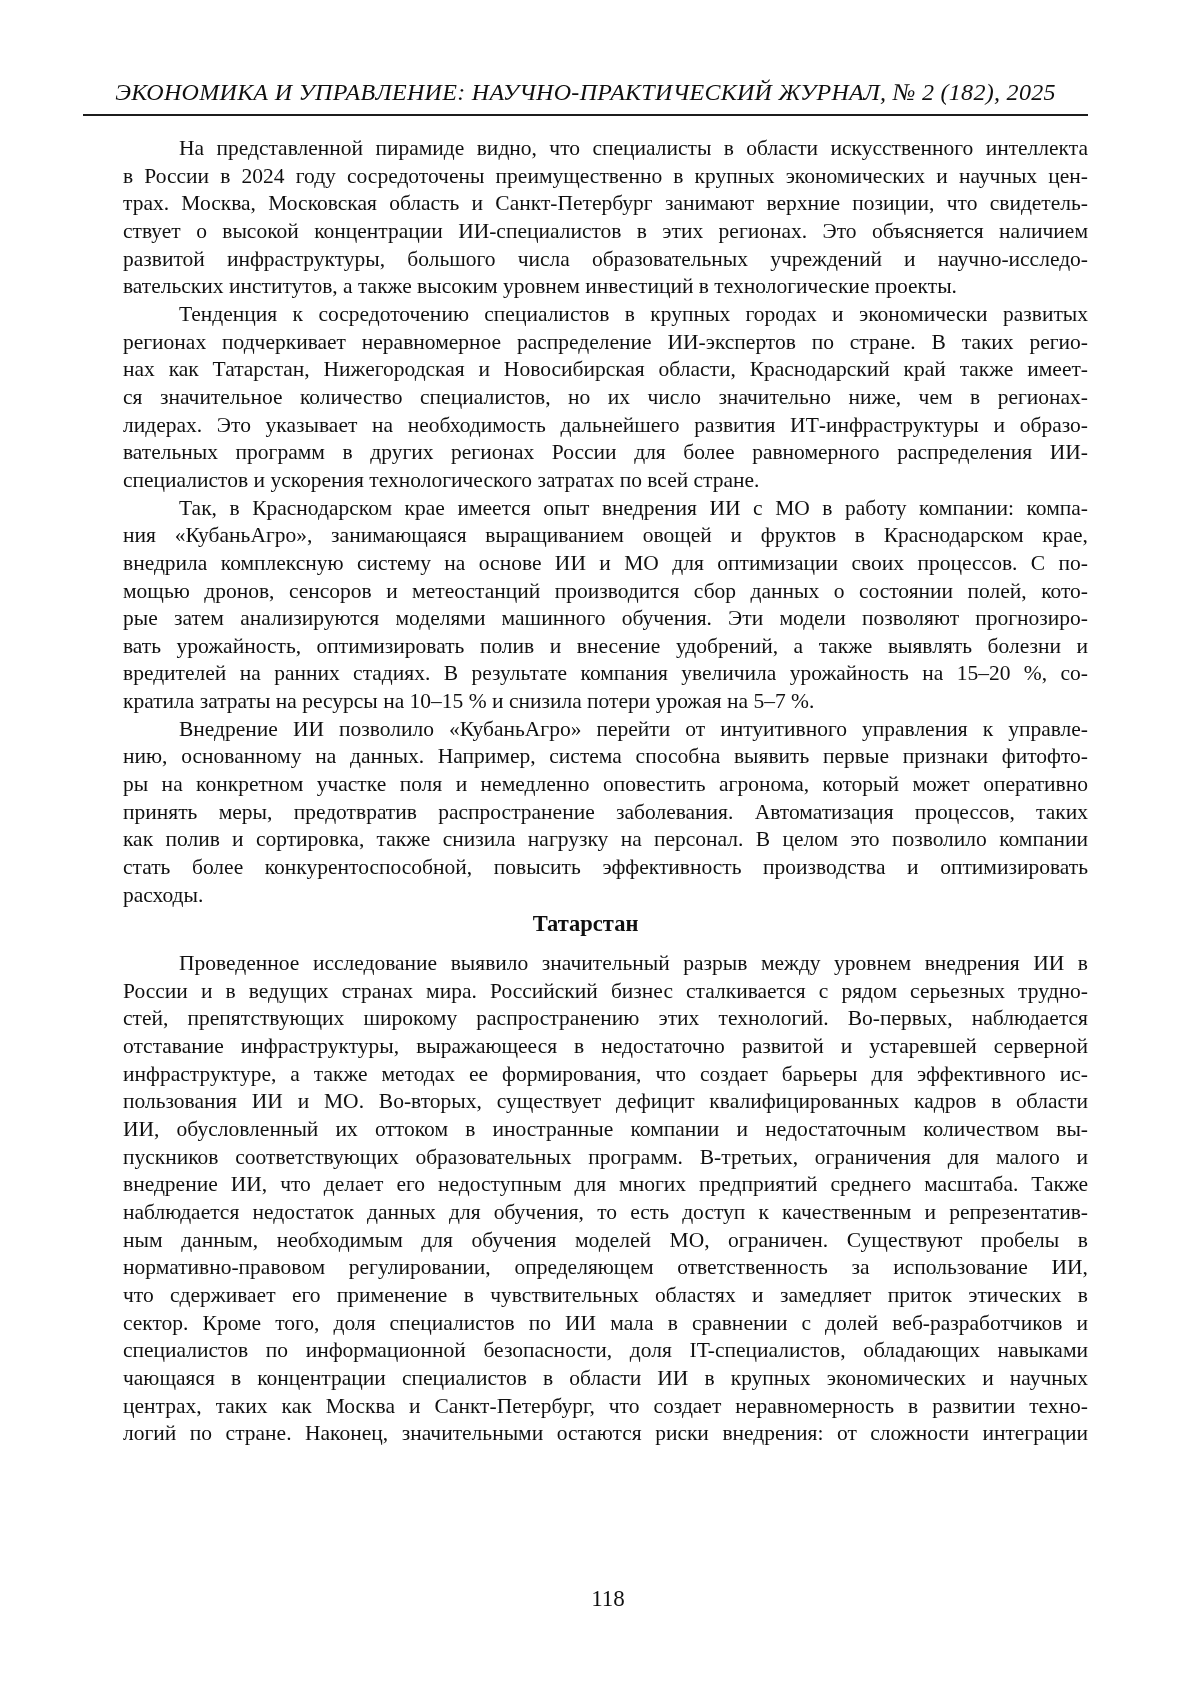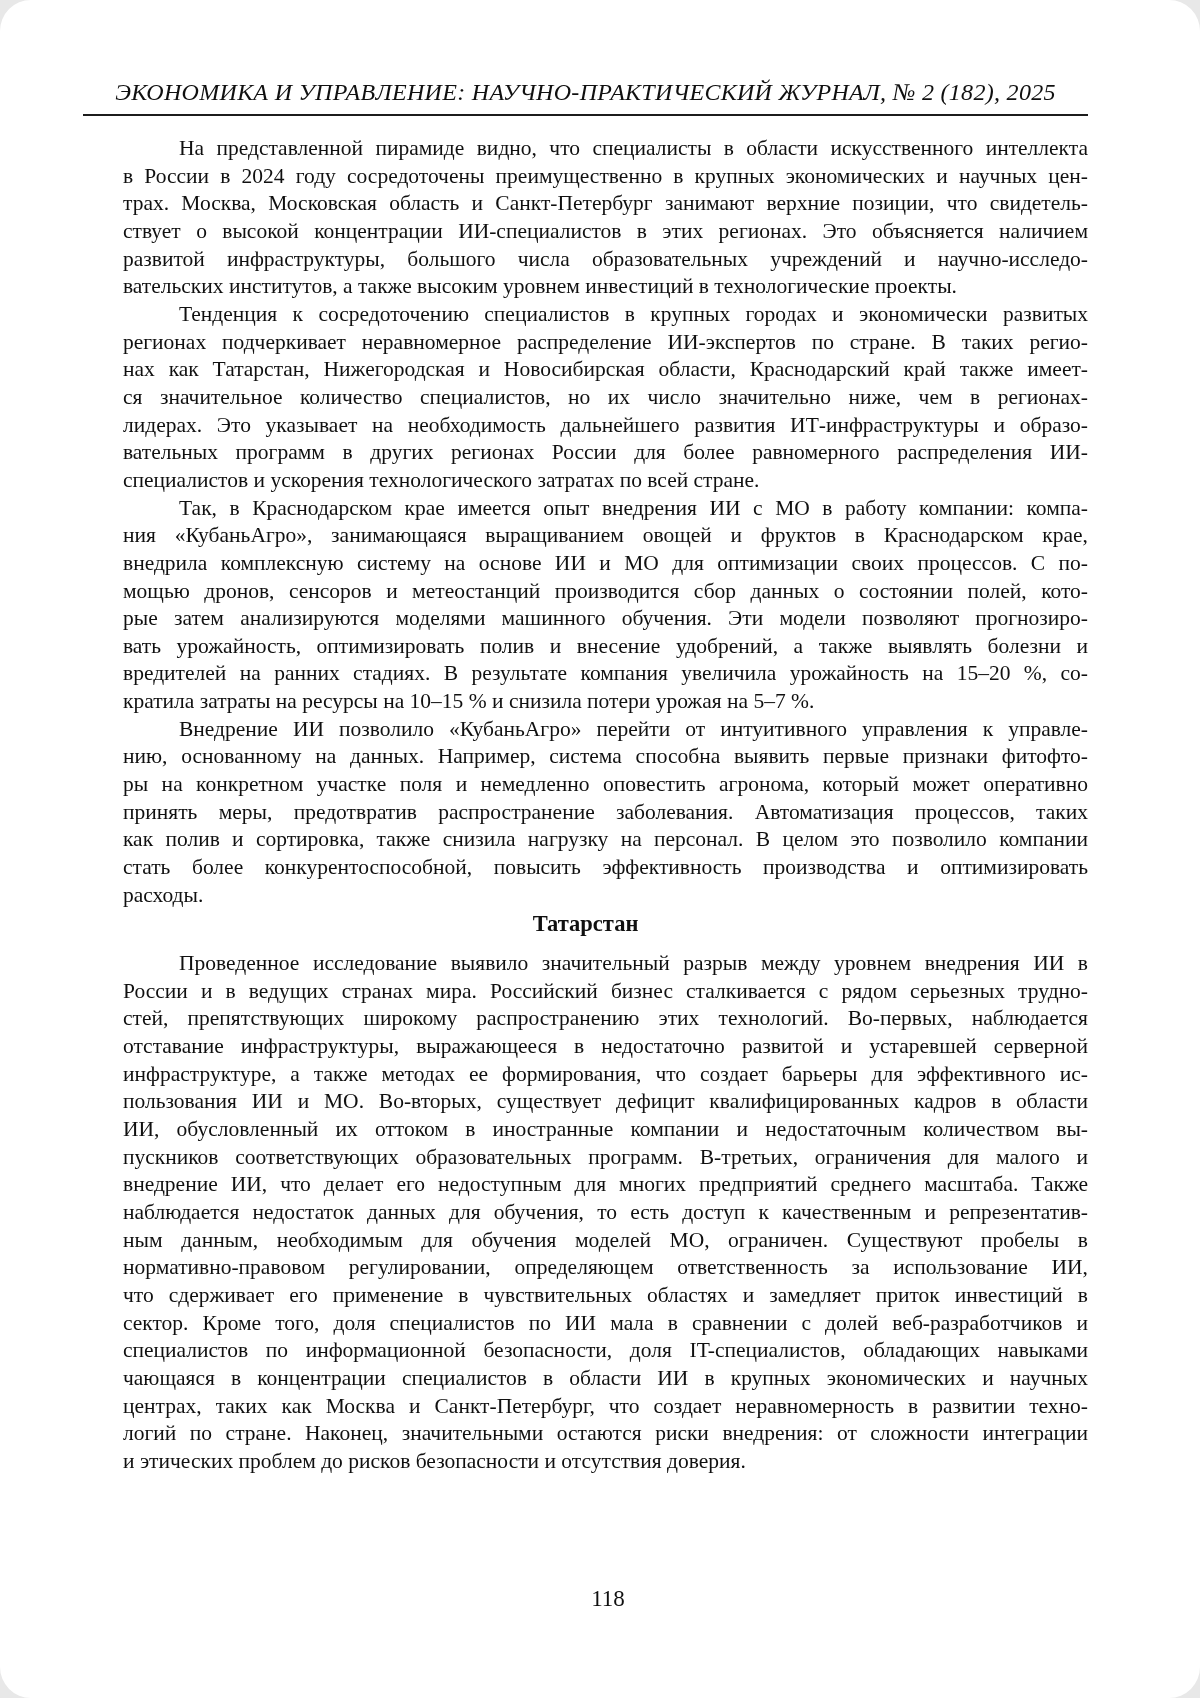--- a/index.html
+++ b/index.html
@@ -5,21 +5,20 @@
   html, body { margin: 0; padding: 0; background: #e8e8e8; }
   .page {
     position: relative;
     width: 1200px;
     height: 1698px;
     background: #ffffff;
     color: #101010;
     font-family: "Liberation Serif", "DejaVu Serif", serif;
     overflow: hidden;
     margin: 0 auto;
-    border-radius: 31px;
   }
   .journal-header {
     position: absolute;
     top: 78px;
     left: 83px;
     width: 1005px;
     text-align: center;
     font-style: italic;
     font-size: 24px;
     line-height: 28px;
@@ -102,24 +101,23 @@
       <div class="line">стей, препятствующих широкому распространению этих технологий. Во-первых, наблюдается</div>
       <div class="line">отставание инфраструктуры, выражающееся в недостаточно развитой и устаревшей серверной</div>
       <div class="line">инфраструктуре, а также методах ее формирования, что создает барьеры для эффективного ис-</div>
       <div class="line">пользования ИИ и МО. Во-вторых, существует дефицит квалифицированных кадров в области</div>
       <div class="line">ИИ, обусловленный их оттоком в иностранные компании и недостаточным количеством вы-</div>
       <div class="line">пускников соответствующих образовательных программ. В-третьих, ограничения для малого и</div>
       <div class="line">внедрение ИИ, что делает его недоступным для многих предприятий среднего масштаба. Также</div>
       <div class="line">наблюдается недостаток данных для обучения, то есть доступ к качественным и репрезентатив-</div>
       <div class="line">ным данным, необходимым для обучения моделей МО, ограничен. Существуют пробелы в</div>
       <div class="line">нормативно-правовом регулировании, определяющем ответственность за использование ИИ,</div>
-      <div class="line">что сдерживает его применение в чувствительных областях и замедляет приток инвестиций в</div>
+      <div class="line">что сдерживает его применение в чувствительных областях и замедляет приток этических в</div>
       <div class="line">сектор. Кроме того, доля специалистов по ИИ мала в сравнении с долей веб-разработчиков и</div>
       <div class="line">специалистов по информационной безопасности, доля IT-специалистов, обладающих навыками</div>
       <div class="line">чающаяся в концентрации специалистов в области ИИ в крупных экономических и научных</div>
       <div class="line">центрах, таких как Москва и Санкт-Петербург, что создает неравномерность в развитии техно-</div>
       <div class="line">логий по стране. Наконец, значительными остаются риски внедрения: от сложности интеграции</div>
-      <div class="line last">и этических проблем до рисков безопасности и отсутствия доверия.</div>
     </div>
 
   <div class="page-footer">118</div>
 
 </div>
 
 </body></html>

